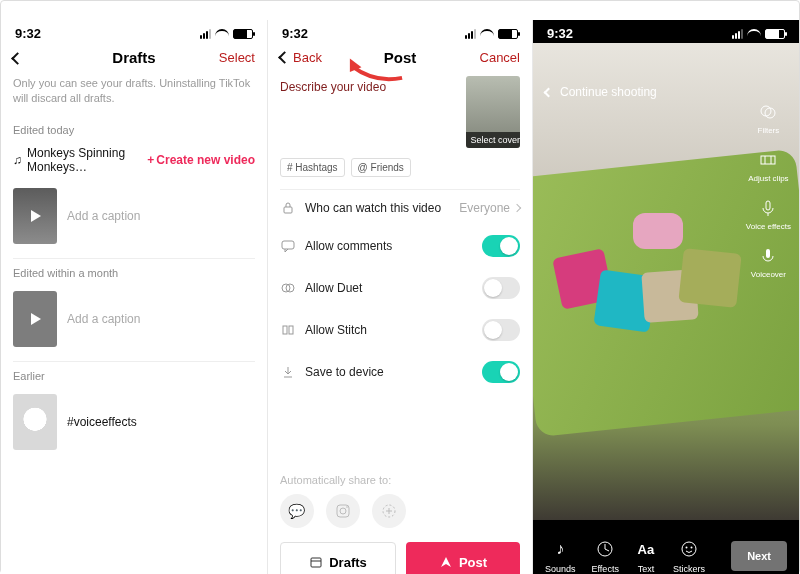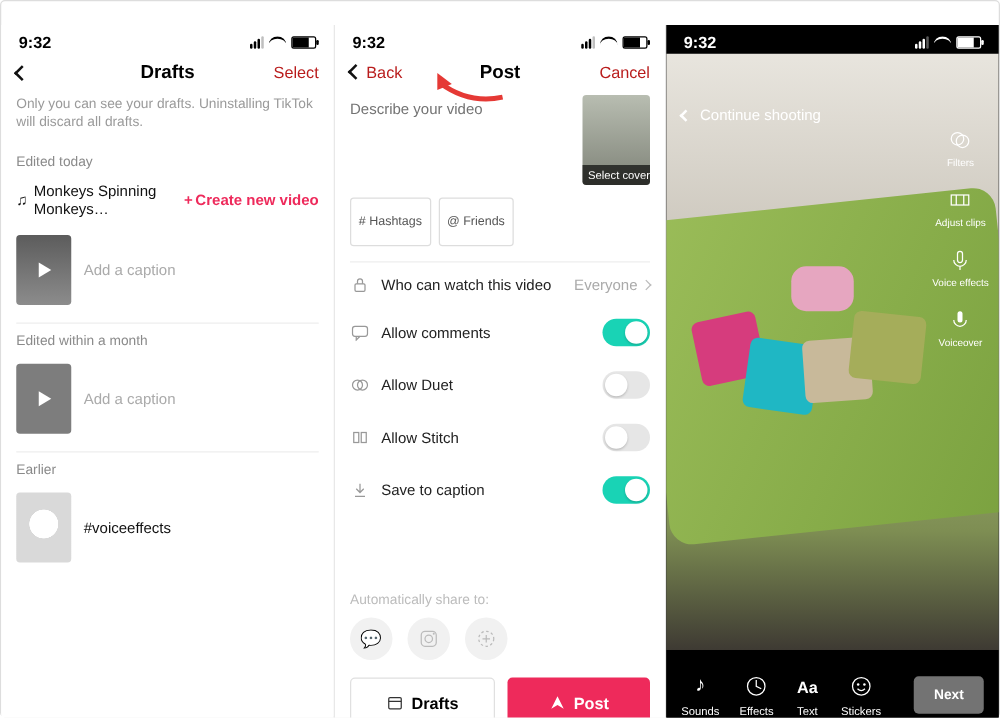--- a/index.html
+++ b/index.html
@@ -52,25 +52,25 @@
   .play { position:absolute; left:50%; top:50%; width:0;height:0;border-left:10px solid #fff;border-top:6px solid transparent;border-bottom:6px solid transparent; transform:translate(-40%,-50%); }
   .caption { font-size:12px; color:#aaa; }
   .caption.filled { color:#111; }
   .sep { height:1px; background:#eee; margin:0 12px; }
 
   .home-ind { position:absolute; bottom:6px; left:50%; transform:translateX(-50%); width:100px; height:4px; border-radius:3px; background:#111; }
   .phone3 .home-ind{ background:#fff; }
 
   
   .post-top { display:flex; gap:10px; padding:0 12px 10px; }
-  .describe { flex:1; font-size:12px; color:#737373; padding-top:4px; }
+  .describe { flex:1; font-size:12px; color:#7f1d1d; padding-top:4px; }
   .cover { width:54px; height:72px; background:linear-gradient(#b8bdb1,#7f8378); border-radius:3px; position:relative; flex:none; }
   .cover .lab { position:absolute; bottom:0; left:0; right:0; background:rgba(0,0,0,.65); color:#fff; font-size:9px; text-align:right; padding:3px 0; border-radius:0 0 3px 3px;}
   .chips { display:flex; gap:6px; padding:0 12px 12px; }
-  .chip { font-size:10px; color:#555; border:1px solid #ddd; border-radius:3px; padding:13px 6px; background:#fff; }
+  .chip { font-size:10px; color:#555; border:1px solid #ddd; border-radius:3px; padding:3px 6px; background:#fff; }
   .opt { display:flex; align-items:center; justify-content:space-between; padding:10px 12px; font-size:12px; color:#222;gap:18px; }
   .opt .left { display:flex; align-items:center; gap:10px; }
   .opt .ico { width:15px; height:15px; display:flex; align-items:center; justify-content:center; color:#888; }
   .opt .val { color:#aaa; font-size:12px; display:flex; align-items:center; gap:4px;}
   .chev-r { display:inline-block; width:6px; height:6px; border-right:1px solid #bbb; border-top:1px solid #bbb; transform:rotate(45deg);}
   .toggle { width:38px; height:22px; border-radius:12px; background:#e6e6e6; position:relative; }
   .toggle i { position:absolute; top:2px; left:2px; width:18px; height:18px; background:#fff; border-radius:50%; box-shadow:0 1px 2px rgba(0,0,0,.2);}
   .toggle.on { background:#19d3b5; }
   .toggle.on i { left:18px; }
   .share { padding:22px 12px 8px; font-size:11px; color:#bcbcbc; }
@@ -261,21 +261,21 @@
           <i></i>
         </span>
     </div>
     <div class="opt">
       <span class="left">
           <span class="ico">
             <svg width="14" height="14" viewBox="0 0 14 14">
               <path d="M7 2 V9 M4 6 L7 9 L10 6 M3 12 H11" fill="none" stroke="#999"></path>
             </svg>
           </span>
-          <span>Save to caption</span>
+          <span>Save to device</span>
         </span>
       <span class="toggle on">
           <i></i>
         </span>
     </div>
 
     <div style="flex:1"></div>
     <div class="share">Automatically share to:</div>
     <div class="share-row">
       <div class="circ">💬</div>

